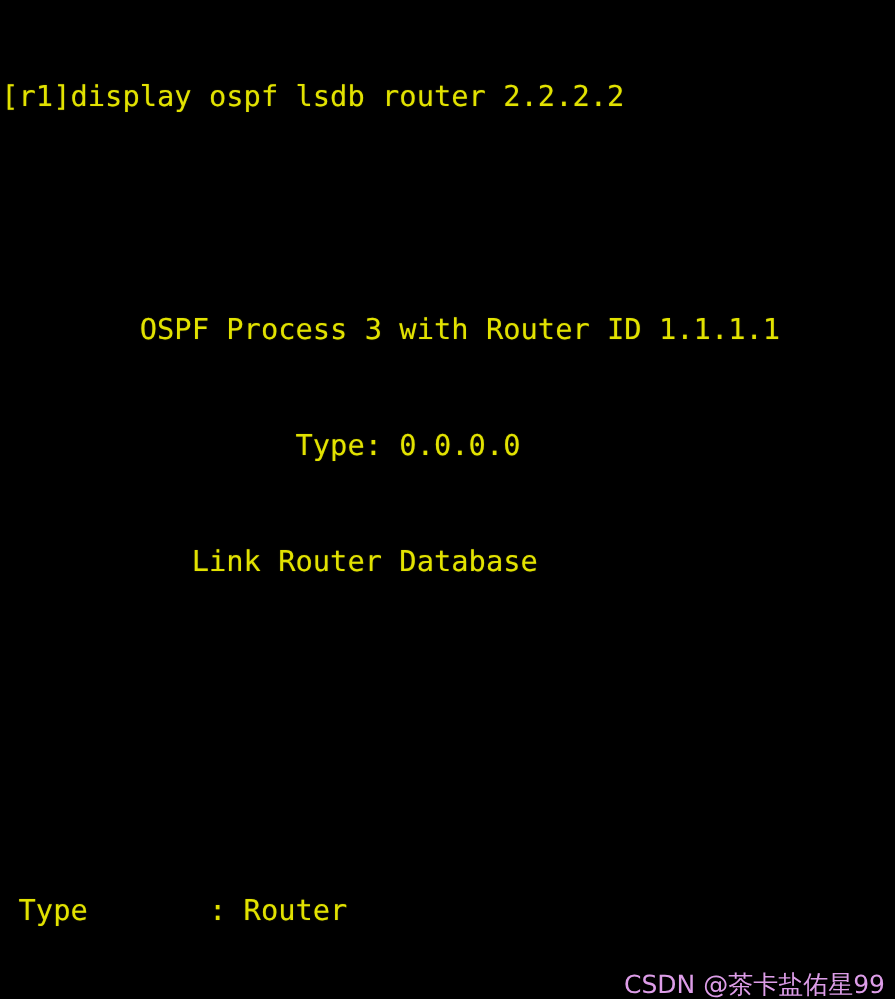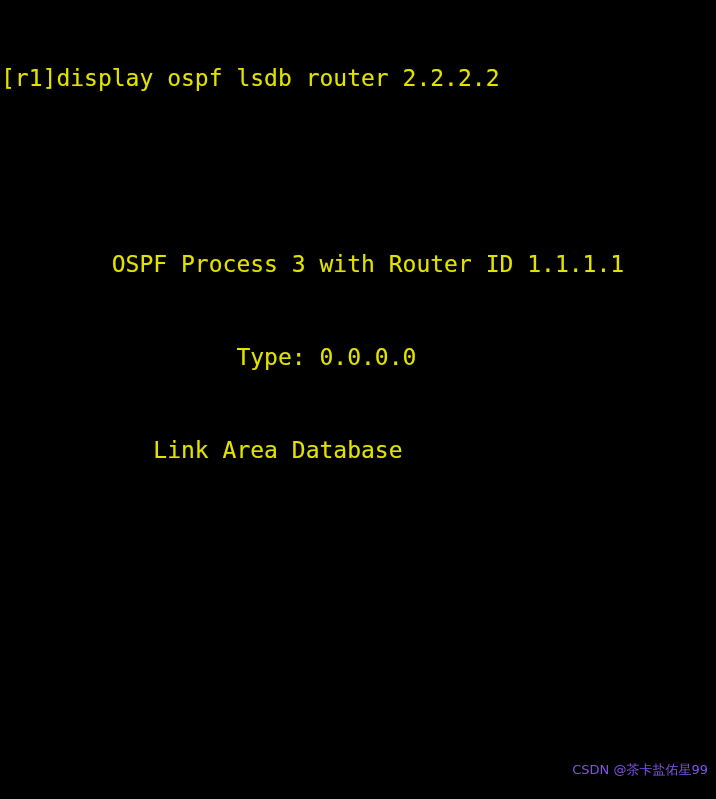--- a/index.html
+++ b/index.html
@@ -40,41 +40,42 @@
     display: block;
     height: 31px;
     white-space: pre;
   }
   .blank {
     color: transparent;
   }
   #watermark {
     position: absolute;
     right: 8px;
-    bottom: 20px;
+    bottom: 3px;
     font-family: "DejaVu Sans", "Liberation Sans", sans-serif;
-    font-size: 13px;
+    font-size: 20px;
     line-height: 18px;
-    color: #8b5cf6;
+    color: #f0abfc;
     white-space: pre;
     opacity: 0.92;
   }
 </style>
 </head>
 <body>
 
 <div id="terminal">
   <div class="term-lines">
     <span class="term-line">[r1]display ospf lsdb router 2.2.2.2</span>
     <span class="term-line blank"> </span>
     <span class="term-line">        OSPF Process 3 with Router ID 1.1.1.1</span>
     <span class="term-line">                 Type: 0.0.0.0</span>
-    <span class="term-line">           Link Area Database</span>
+    <span class="term-line">           Link Router Database</span>
     <span class="term-line blank"> </span>
     <span class="term-line blank"> </span>
+    <span class="term-line"> Type       : Router</span>
     
     
     
     
     
     
     
     
     
     

